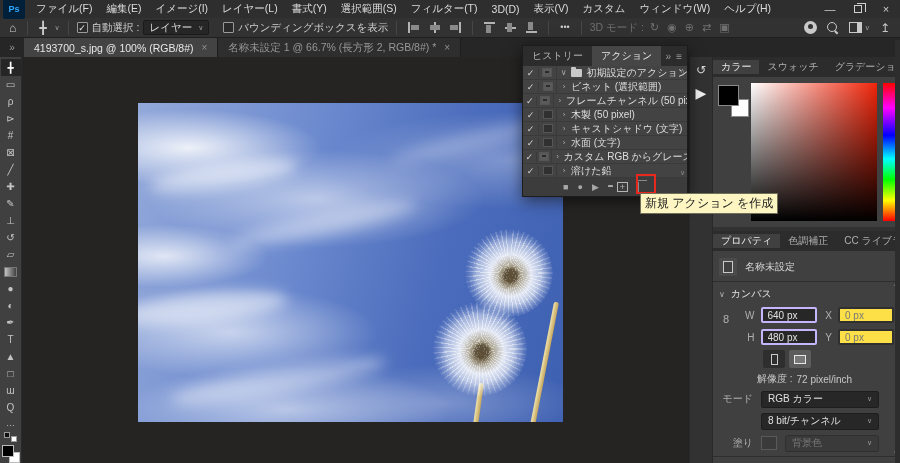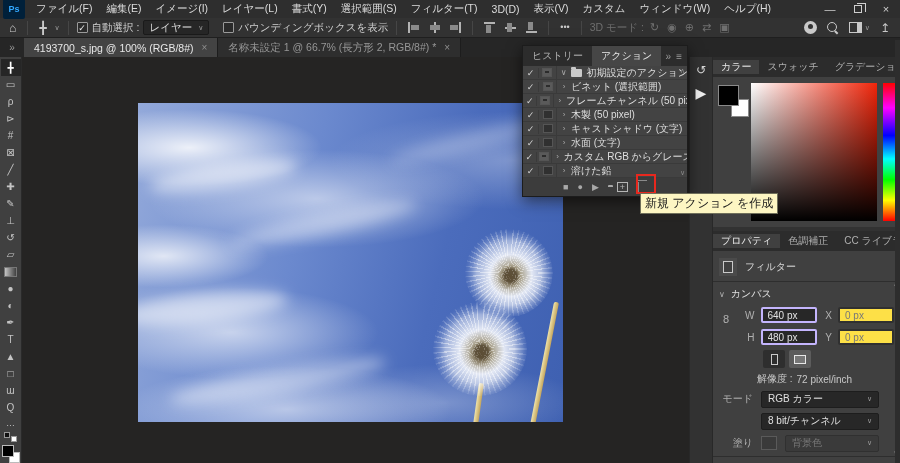--- a/index.html
+++ b/index.html
@@ -335,21 +335,21 @@
           <div class="p-tab active">プロパティ</div>
           <div class="p-tab">色調補正</div>
           <div class="p-tab">CC ライブラリ</div>
 
         </div>
         <div class="props-body">
           <div class="doc-row">
             <span class="doc-chip">
                 <span class="page-ic"></span>
               </span>
-            <span>フィルター</span>
+            <span>名称未設定</span>
           </div>
           <div class="p-hr"></div>
           <div class="sec-head">
             <span class="sec-caret">∨</span>
             <span>カンバス</span>
           </div>
           <span class="scroll-hint" style="top:28px">∧</span>
           <span class="link-ic">8</span>
           <div class="dim-row">
             <span class="dim-label">W</span>

